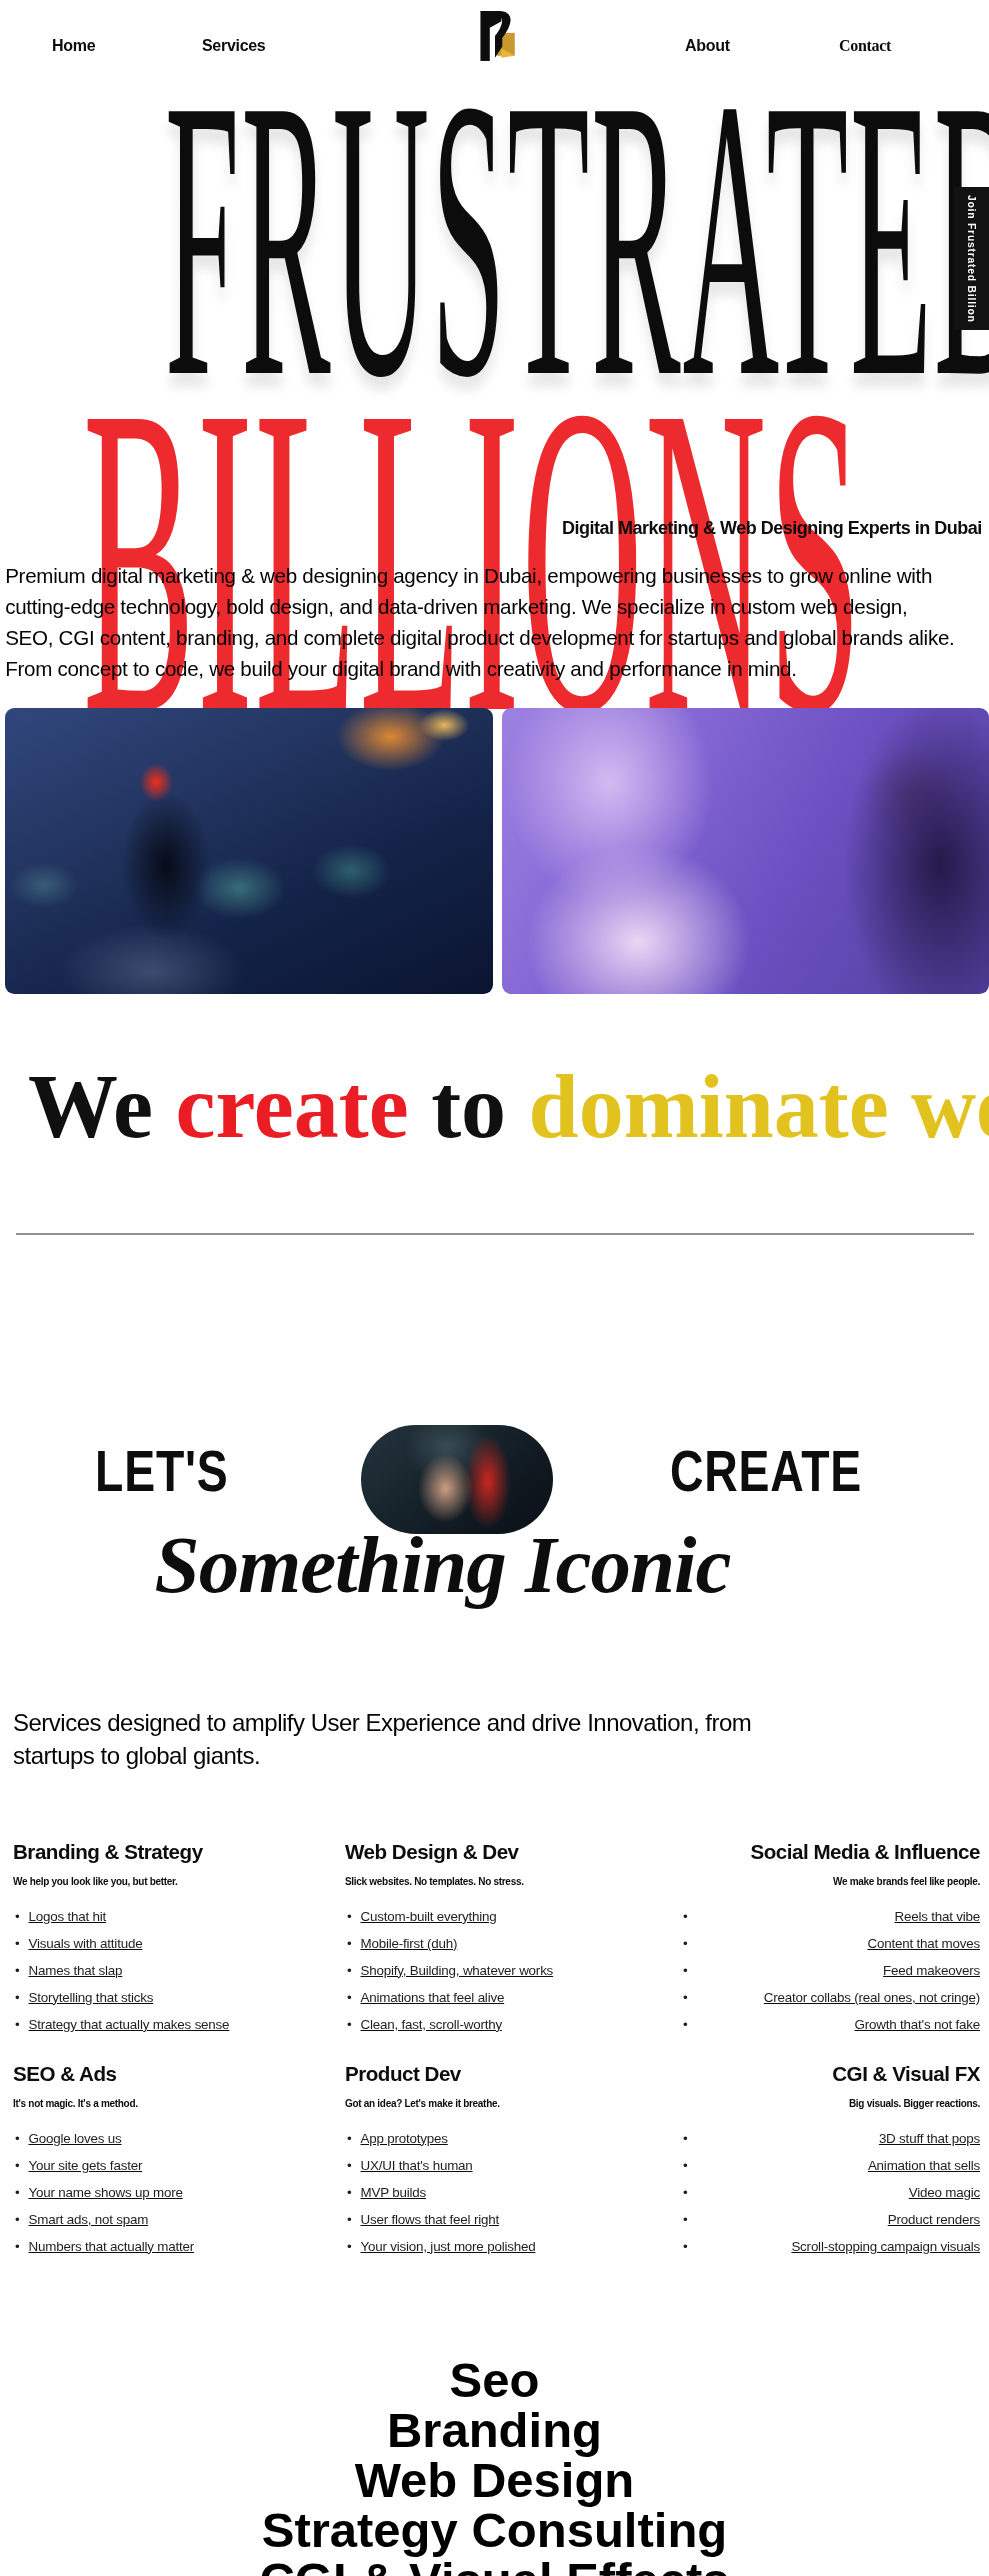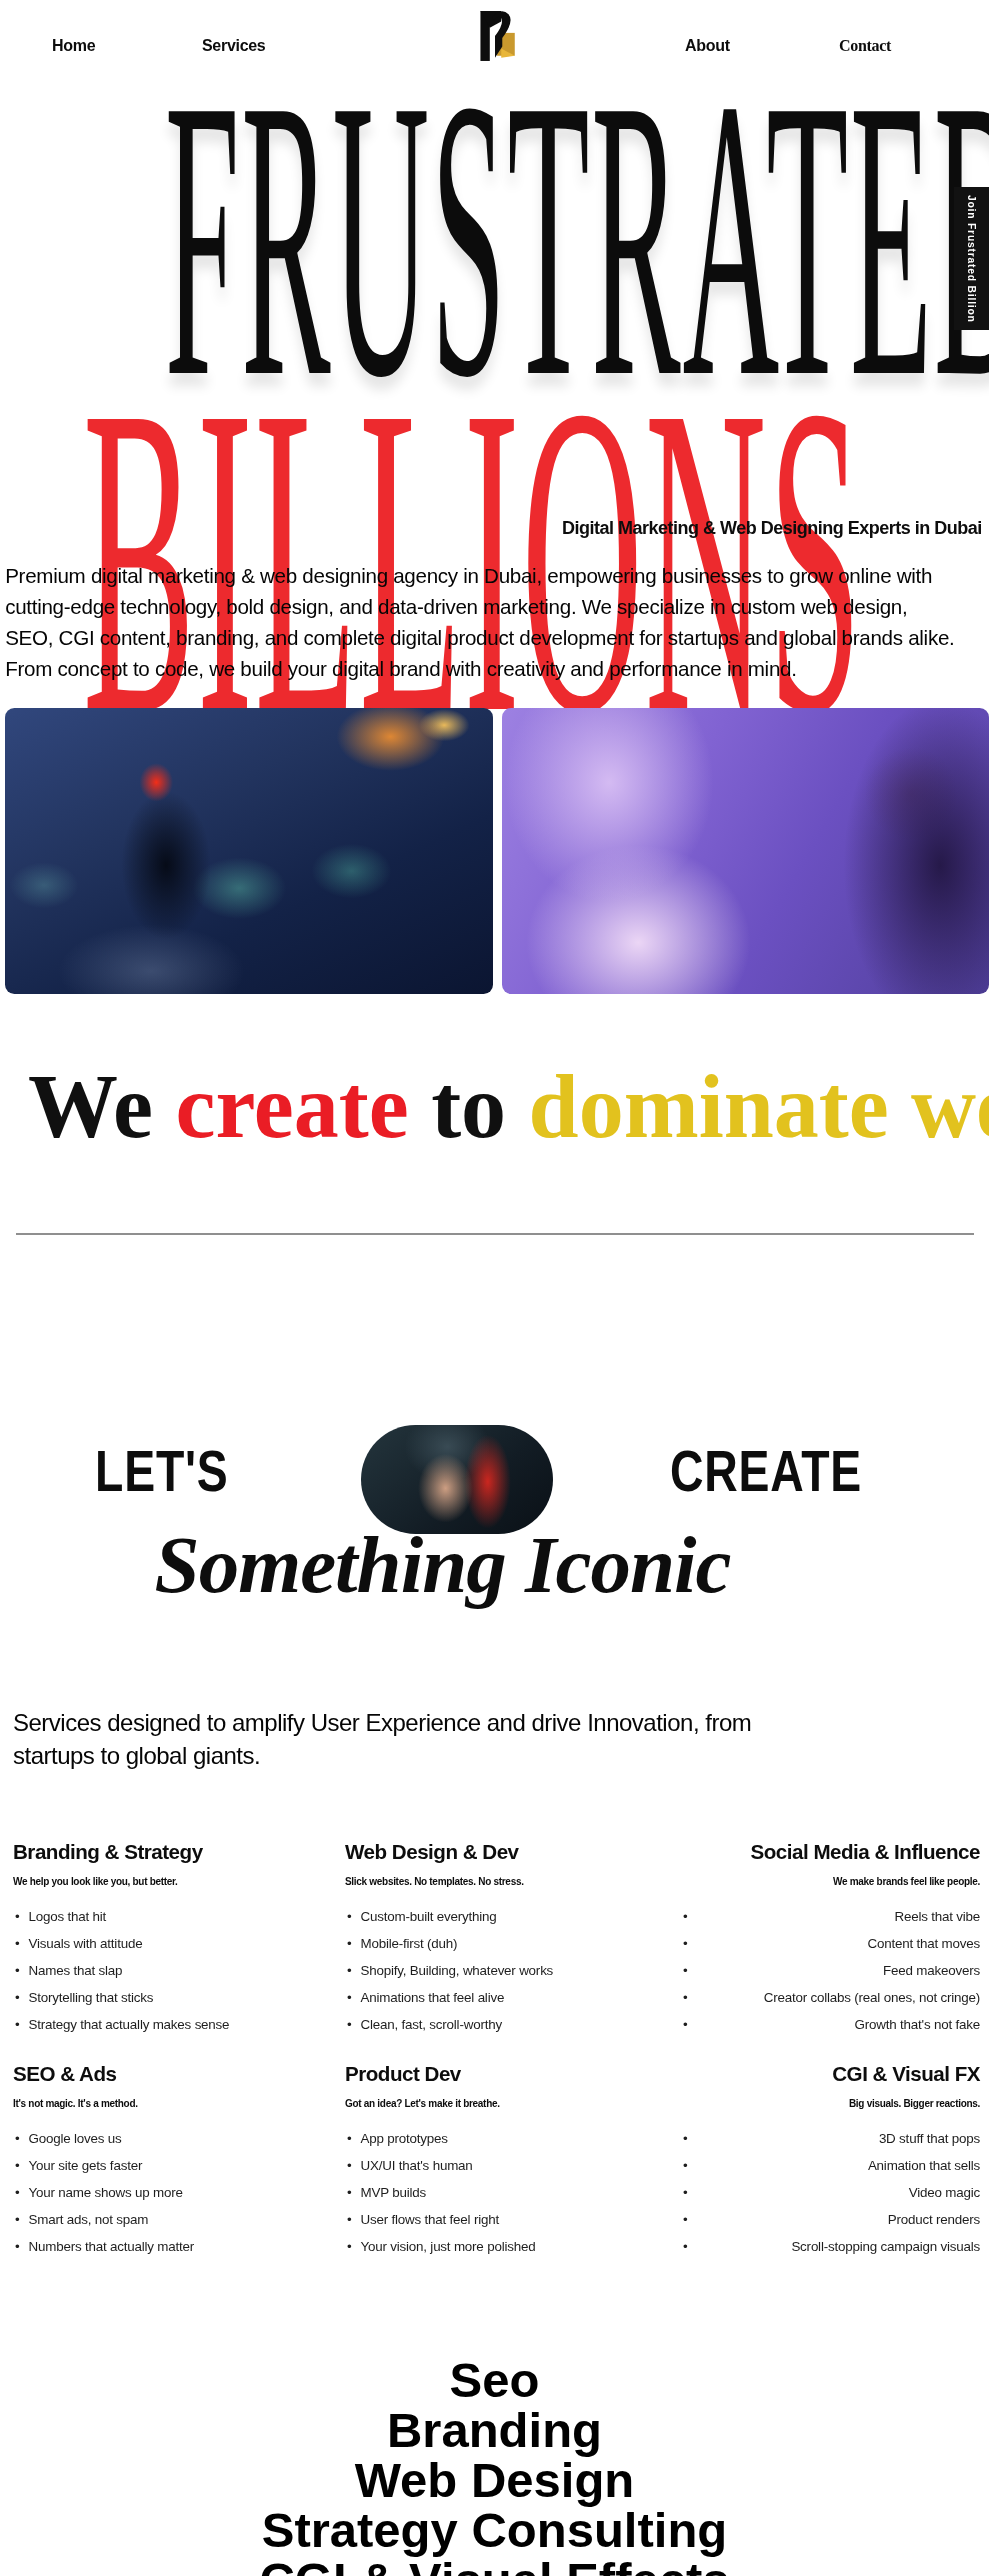--- a/index.html
+++ b/index.html
@@ -78,21 +78,21 @@
       font-size:81px;letter-spacing:-1px;transform:translateX(-52px);white-space:nowrap;}
 
   
   .services-heading{position:absolute;top:1706px;left:13px;width:762px;
       font-size:24px;line-height:33px;letter-spacing:-0.5px;color:#060606;}
   .svc-card{position:absolute;width:299px;}
   .svc-row1{top:1840px;} .svc-row2{top:2062px;}
   .svc-col1{left:13px;} .svc-col2{left:345px;} .svc-col3{left:681px;text-align:right;}
   .svc-title{font-size:20.6px;font-weight:bold;letter-spacing:-0.5px;}
   .svc-sub{margin-top:12.4px;font-size:10px;font-weight:bold;letter-spacing:-0.3px;}
-  .svc-list{margin:15.5px 0 0 0;padding:0 0 0 15.5px;list-style:none;}
+  .svc-list{margin:15.5px 0 0 0;padding:0 0 0 15.5px;list-style:none;text-decoration:underline;}
   .svc-list li{position:relative;font-size:13.4px;line-height:27px;color:#1e1e1e;letter-spacing:-0.2px;}
   .svc-list li::before{content:"•";position:absolute;left:-13.4px;color:#1e1e1e;}
 
   
   .capabilities{position:absolute;top:2355px;left:0;width:989px;text-align:center;}
   .cap-item{font-size:49px;font-weight:bold;letter-spacing:0px;line-height:50px;color:#000;}
 </style>
 </head>
 <body>
 

